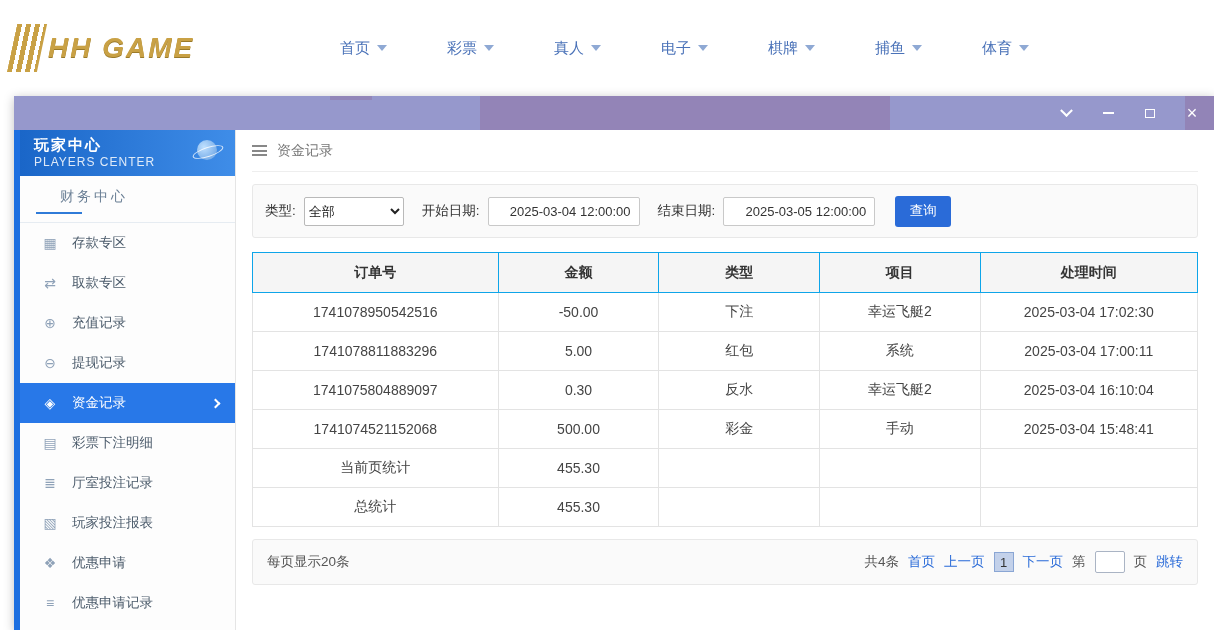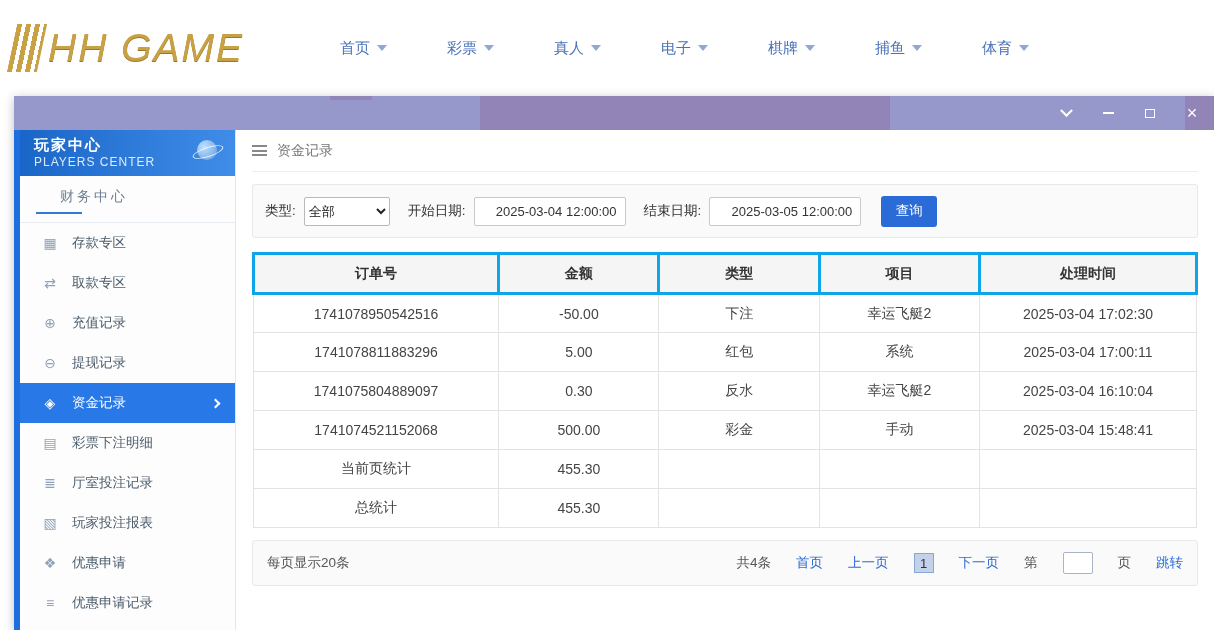--- a/index.html
+++ b/index.html
@@ -6,21 +6,21 @@
   html,body { width:1214px; height:630px; overflow:hidden; background:#fff;
     font-family:"Liberation Sans","DejaVu Sans",sans-serif; }
   body { position:relative; }
 
   
   .topbar { position:absolute; top:0; left:0; width:100%; height:96px; background:#fff; z-index:1;
     display:flex; align-items:center; }
   .logo { display:flex; align-items:center; margin-left:12px; width:280px; }
   .logo-bars { width:30px; height:48px; margin-right:6px; transform:skewX(-12deg);
     background:repeating-linear-gradient(90deg,#c9a145 0 5px,#fff 5px 9px); }
-  .logo-text { font-size:39px; font-weight:400; font-style:italic; letter-spacing:2px;
+  .logo-text { font-size:28px; font-weight:700; font-style:italic; letter-spacing:2px;
     color:#c9a145; text-shadow:0 1px 0 #9a7a2a; white-space:nowrap; }
   .mainnav { display:flex; align-items:center; margin-left:48px; gap:60px; }
   .nav-item { display:flex; align-items:center; gap:7px; color:#4a72b8; font-size:15px; cursor:pointer; }
   .caret { width:0; height:0; border-left:5px solid transparent; border-right:5px solid transparent;
     border-top:6px solid #8fa9d4; }
 
   
   .banner-strip { position:absolute; top:88px; left:0; width:100%; height:100px; z-index:0; }
   .banner-a { position:absolute; left:330px; top:2px; width:42px; height:10px; background:#cf4a42; }
   .banner-b { position:absolute; left:480px; top:0; width:410px; height:70px; background:#dd3a2e; }
@@ -66,37 +66,37 @@
   
   .content { flex:1; padding:0 16px; background:#fff; overflow:hidden; }
   .breadcrumb { height:42px; display:flex; align-items:center; gap:10px;
     border-bottom:1px solid #eee; color:#777; font-size:14px; }
   .hamburger { width:15px; height:11px; cursor:pointer;
     background:linear-gradient(#888 0 2px,transparent 2px 4.5px,#888 4.5px 6.5px,transparent 6.5px 9px,#888 9px 11px); }
 
   .filterbar { margin-top:12px; background:#fafafa; border:1px solid #e8e8e8; border-radius:3px;
     height:54px; display:flex; align-items:center; padding:0 12px; font-size:13.5px; color:#333; }
   .filterbar label { margin-right:8px; }
-  .filterbar select { height:29px; width:86px; border:1px solid #b9b9b9; border-radius:2px;
+  .filterbar select { height:29px; width:100px; border:1px solid #b9b9b9; border-radius:2px;
     font-size:13px; color:#222; background:#fff; font-family:inherit; }
   .gap { width:18px; }
   .date-input { height:29px; width:152px; border:1px solid #c9c9c9; border-radius:2px;
     font-size:13px; color:#333; padding:0 8px; font-family:inherit;text-align:right; }
   .btn-query { margin-left:20px; width:56px; height:31px; background:#2a6bd8; color:#fff;
     border:none; border-radius:3px; font-size:13.5px; cursor:pointer; font-family:inherit; }
 
   table.records { margin-top:14px; width:100%; border-collapse:collapse; font-size:14px; }
-  .records th { background:#f5f5f5; border:3px solid #0ea5e9; height:40px; color:#333; font-weight:bold; }
+  .records th { background:#f5f5f5; border:1px solid #0ea5e9; height:40px; color:#333; font-weight:bold; }
   .records td { border:1px solid #e3e3e3; height:39px; text-align:center; color:#444; }
   .col-order{width:26%} .col-amt{width:17%} .col-type{width:17%} .col-item{width:17%} .col-time{width:23%}
 
   .footerbar { margin-top:12px; background:#fafafa; border:1px solid #e8e8e8; border-radius:3px;
     height:46px; display:flex; align-items:center; justify-content:space-between; padding:12px 14px;
     font-size:13.5px; color:#555; }
-  .pager { display:flex; align-items:center; gap:25px; }
+  .pager { display:flex; align-items:center; gap:9px; }
   .plink { color:#2a6bd8; cursor:pointer; }
   .pcurrent { min-width:20px; height:20px; background:#c3d1ea; border:1px solid #8aa6d4;
     display:inline-flex; align-items:center; justify-content:center; color:#333; font-size:13px; cursor:pointer; }
   .jump-input { width:30px; height:22px; border:1px solid #aab4c4; border-radius:2px; background:#fff; }
 </style>
 </head>
 <body>
 
 <header class="topbar">
   <div class="logo">

